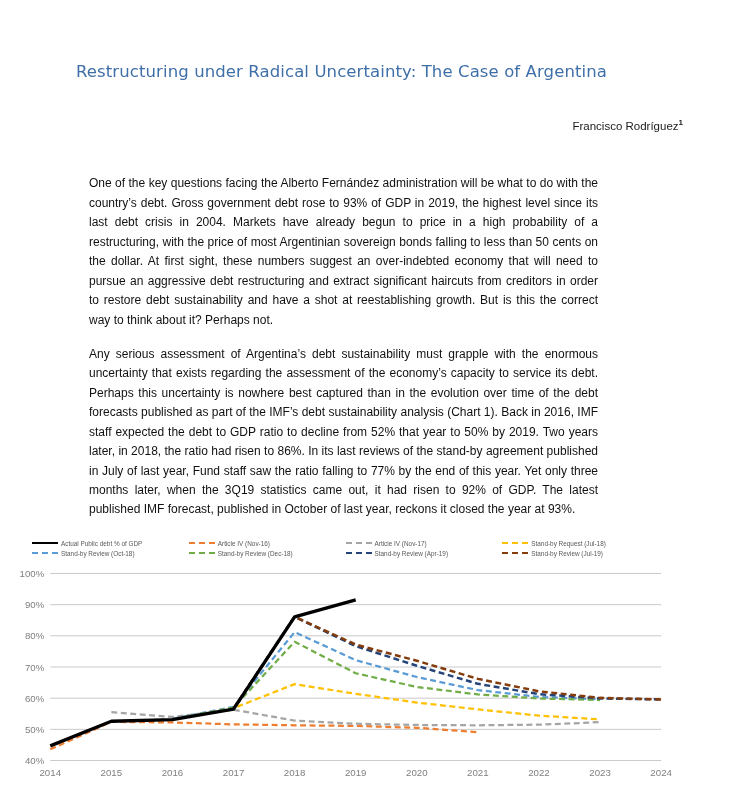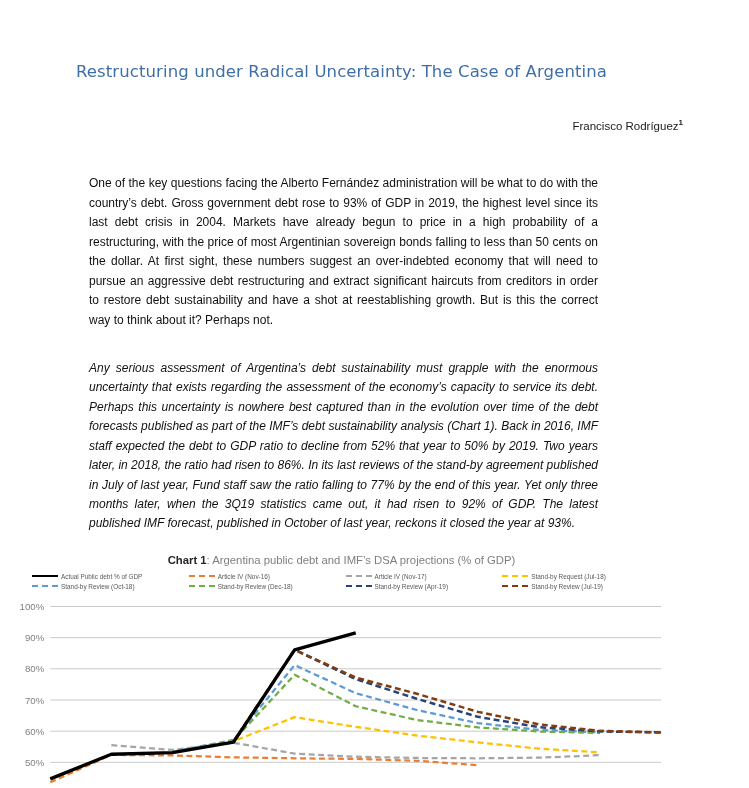--- a/index.html
+++ b/index.html
@@ -59,21 +59,21 @@
   p.para {
     text-align: justify;
     font-family: "Liberation Sans", sans-serif;
     font-size: 12px;
     line-height: 1.62;
     color: #111;
     margin: 0;
     hyphens: none;
   }
   p.para.first { margin-top: 43px; }
-  p.para.second { margin-top: 29px; font-style: italic; }
+  p.para.second { margin-top: 15px; }
 
   
   .chart-block {
     margin-top: 20px;
     padding: 0 10px;
   }
   .chart-caption {
     text-align: center;
     font-size: 11.3px;
     color: #7f7f7f;
@@ -139,23 +139,20 @@
     <span>Francisco Rodríguez</span><sup>1</sup>
   </div>
 
   <div class="body-wrap">
     <p class="para first">One of the key questions facing the Alberto Fernández administration will be what to do with the country’s debt. Gross government debt rose to 93% of GDP in 2019, the highest level since its last debt crisis in 2004.  Markets have already begun to price in a high probability of a restructuring, with the price of most Argentinian sovereign bonds falling to less than 50 cents on the dollar. At first sight, these numbers suggest an over-indebted economy that will need to pursue an aggressive debt restructuring and extract significant haircuts from creditors in order to restore debt sustainability and have a shot at reestablishing growth.  But is this the correct way to think about it?  Perhaps not.</p>
     <p class="para second">Any serious assessment of Argentina’s debt sustainability must grapple with the enormous uncertainty that exists regarding the assessment of the economy’s capacity to service its debt.   Perhaps this uncertainty is nowhere best captured than in the evolution over time of the debt forecasts published as part of the IMF’s debt sustainability analysis (Chart 1).  Back in 2016, IMF staff expected the debt to GDP ratio to decline from 52% that year to 50% by 2019.  Two years later, in 2018, the ratio had risen to 86%. In its last reviews of the stand-by agreement published in July of last year, Fund staff saw the ratio falling to 77% by the end of this year.  Yet only three months later, when the 3Q19 statistics came out, it had risen to 92% of GDP.  The latest published IMF forecast, published in October of last year, reckons it closed the year at 93%.</p>
   </div>
 
   <div class="chart-block">
 
-    <div class="chart-caption">
-      <span class="cap-strong">Chart 1</span><span>: Argentina public debt and IMF’s DSA projections (% of GDP)</span>
-    </div>
 
     <div class="legend" id="legend-host">
         <div class="legend-item">
           <span class="legend-swatch solid" style="border-top-color: rgb(0, 0, 0);"></span>
           <span>Actual Public debt % of GDP</span>
         </div>
         <div class="legend-item">
           <span class="legend-swatch" style="border-top-color: rgb(237, 125, 49);"></span>
           <span>Article IV (Nov-16)</span>
         </div>

